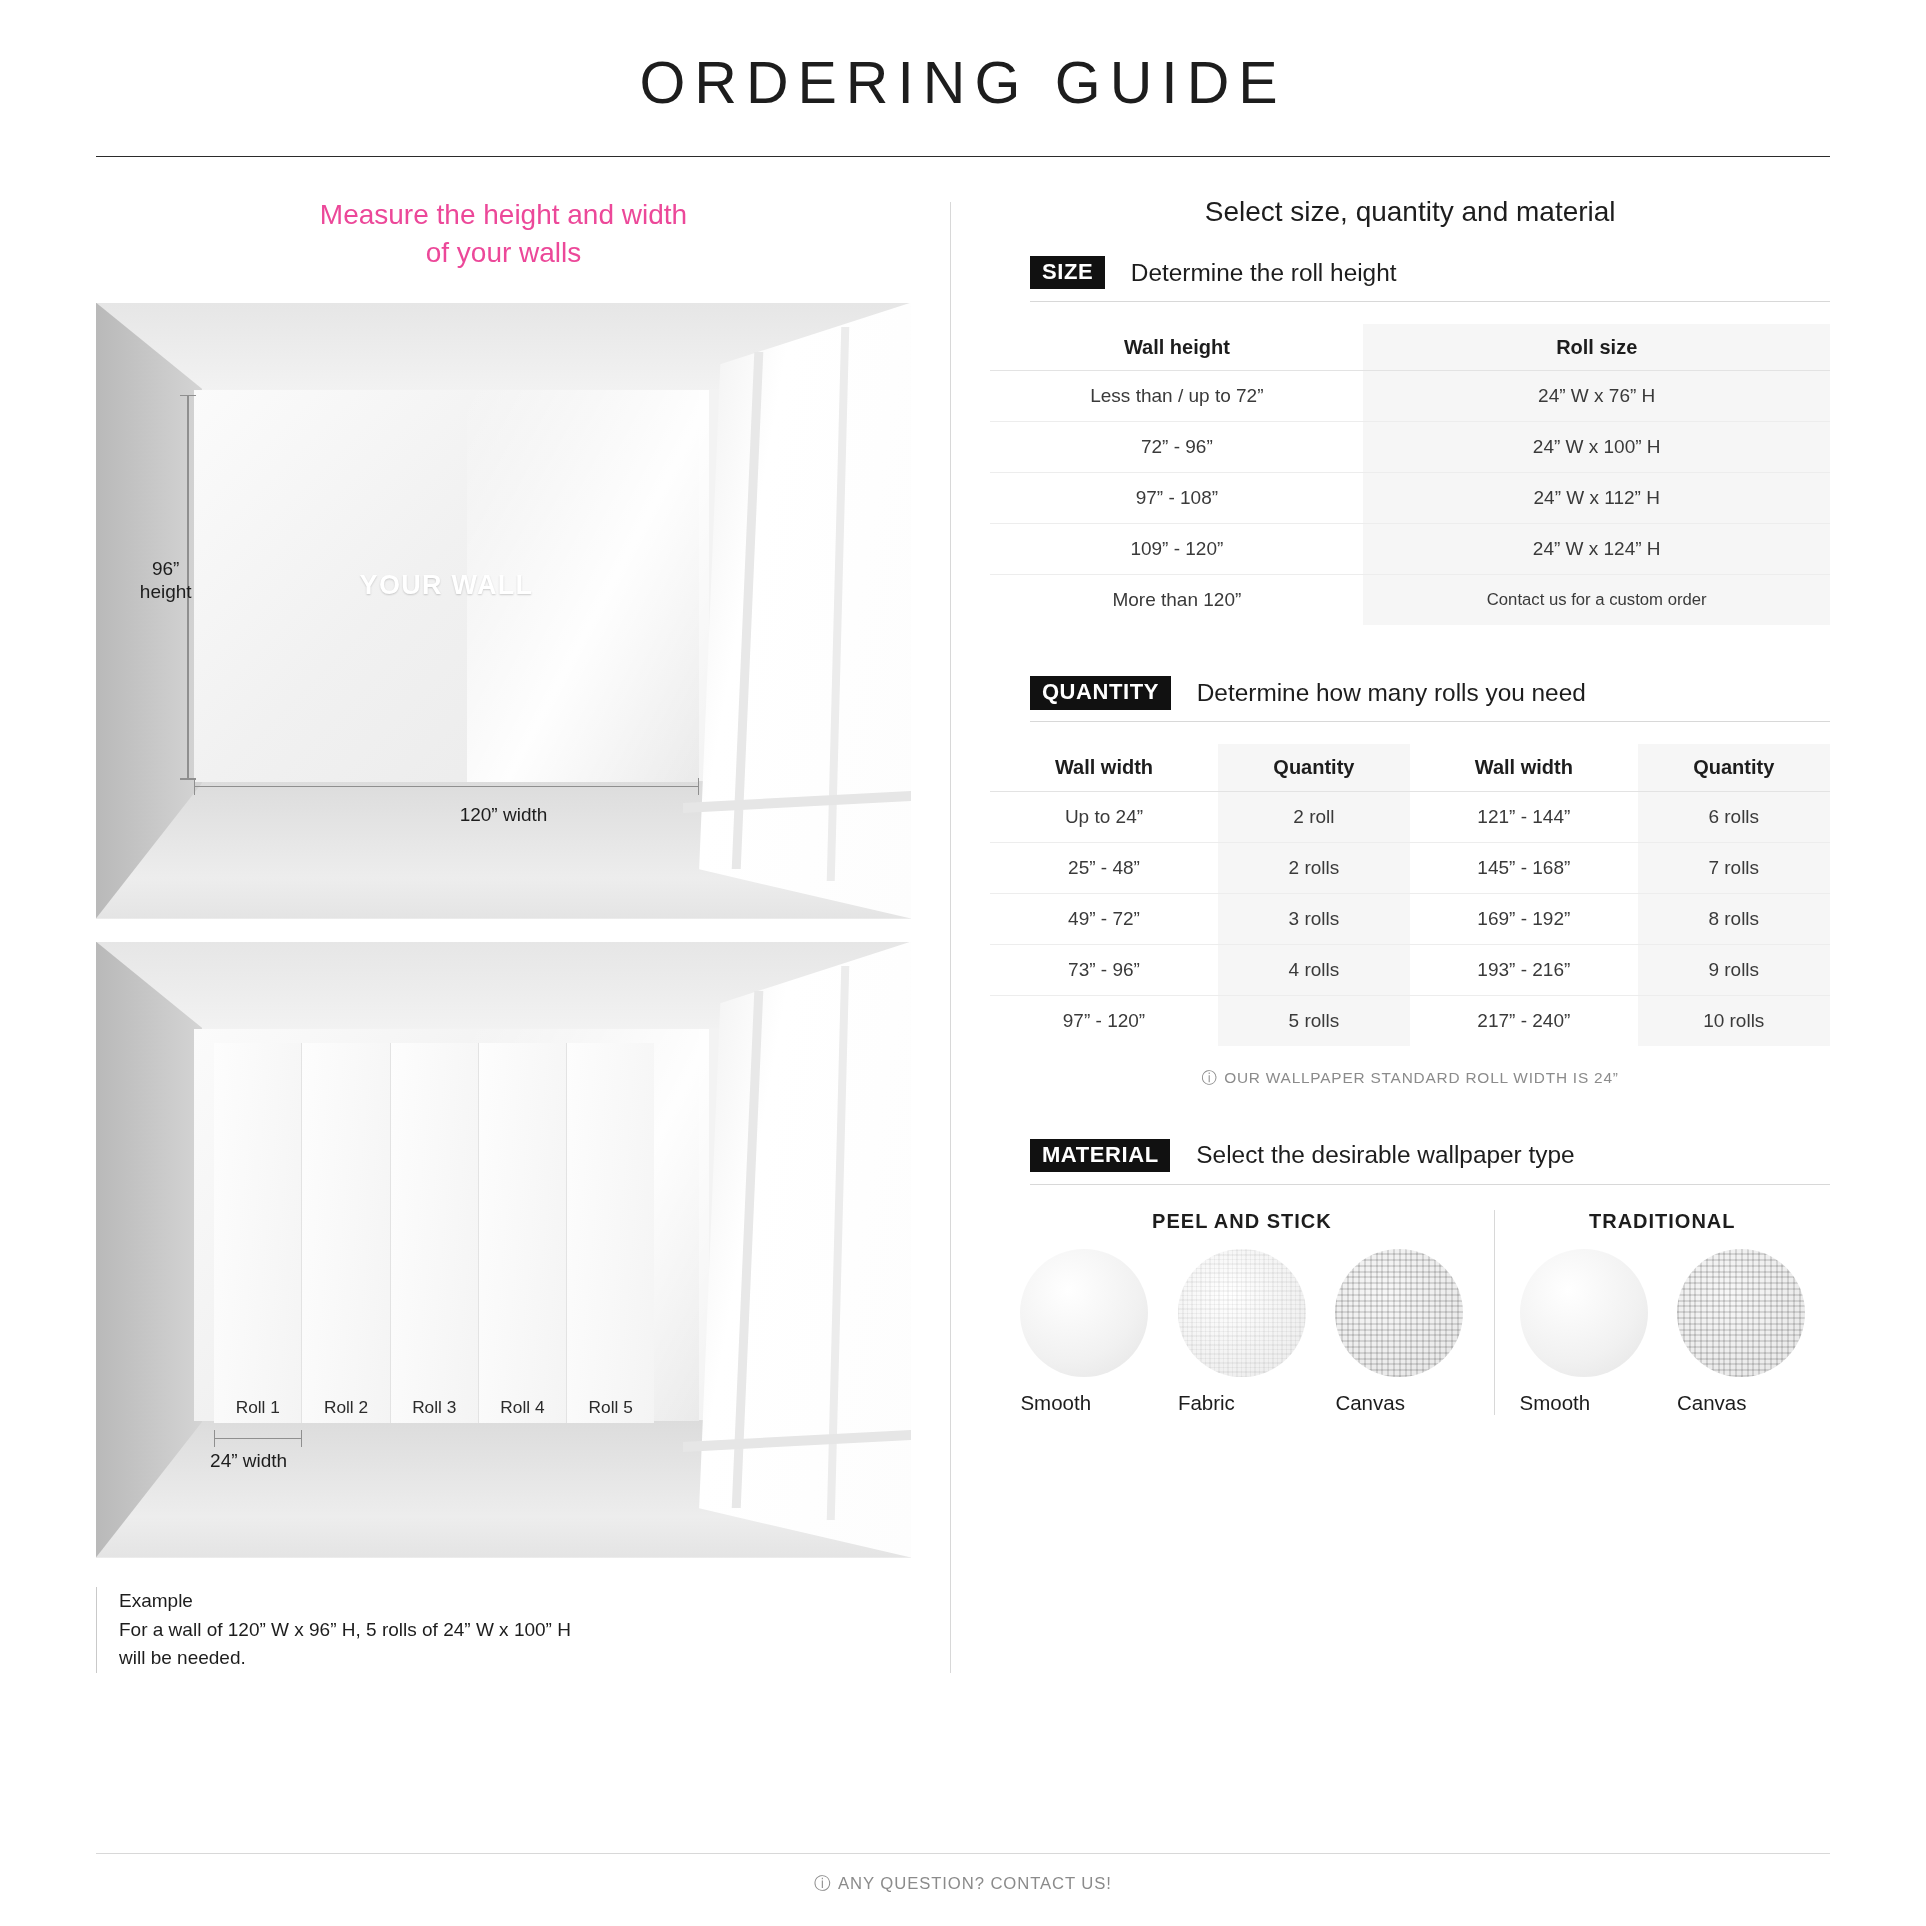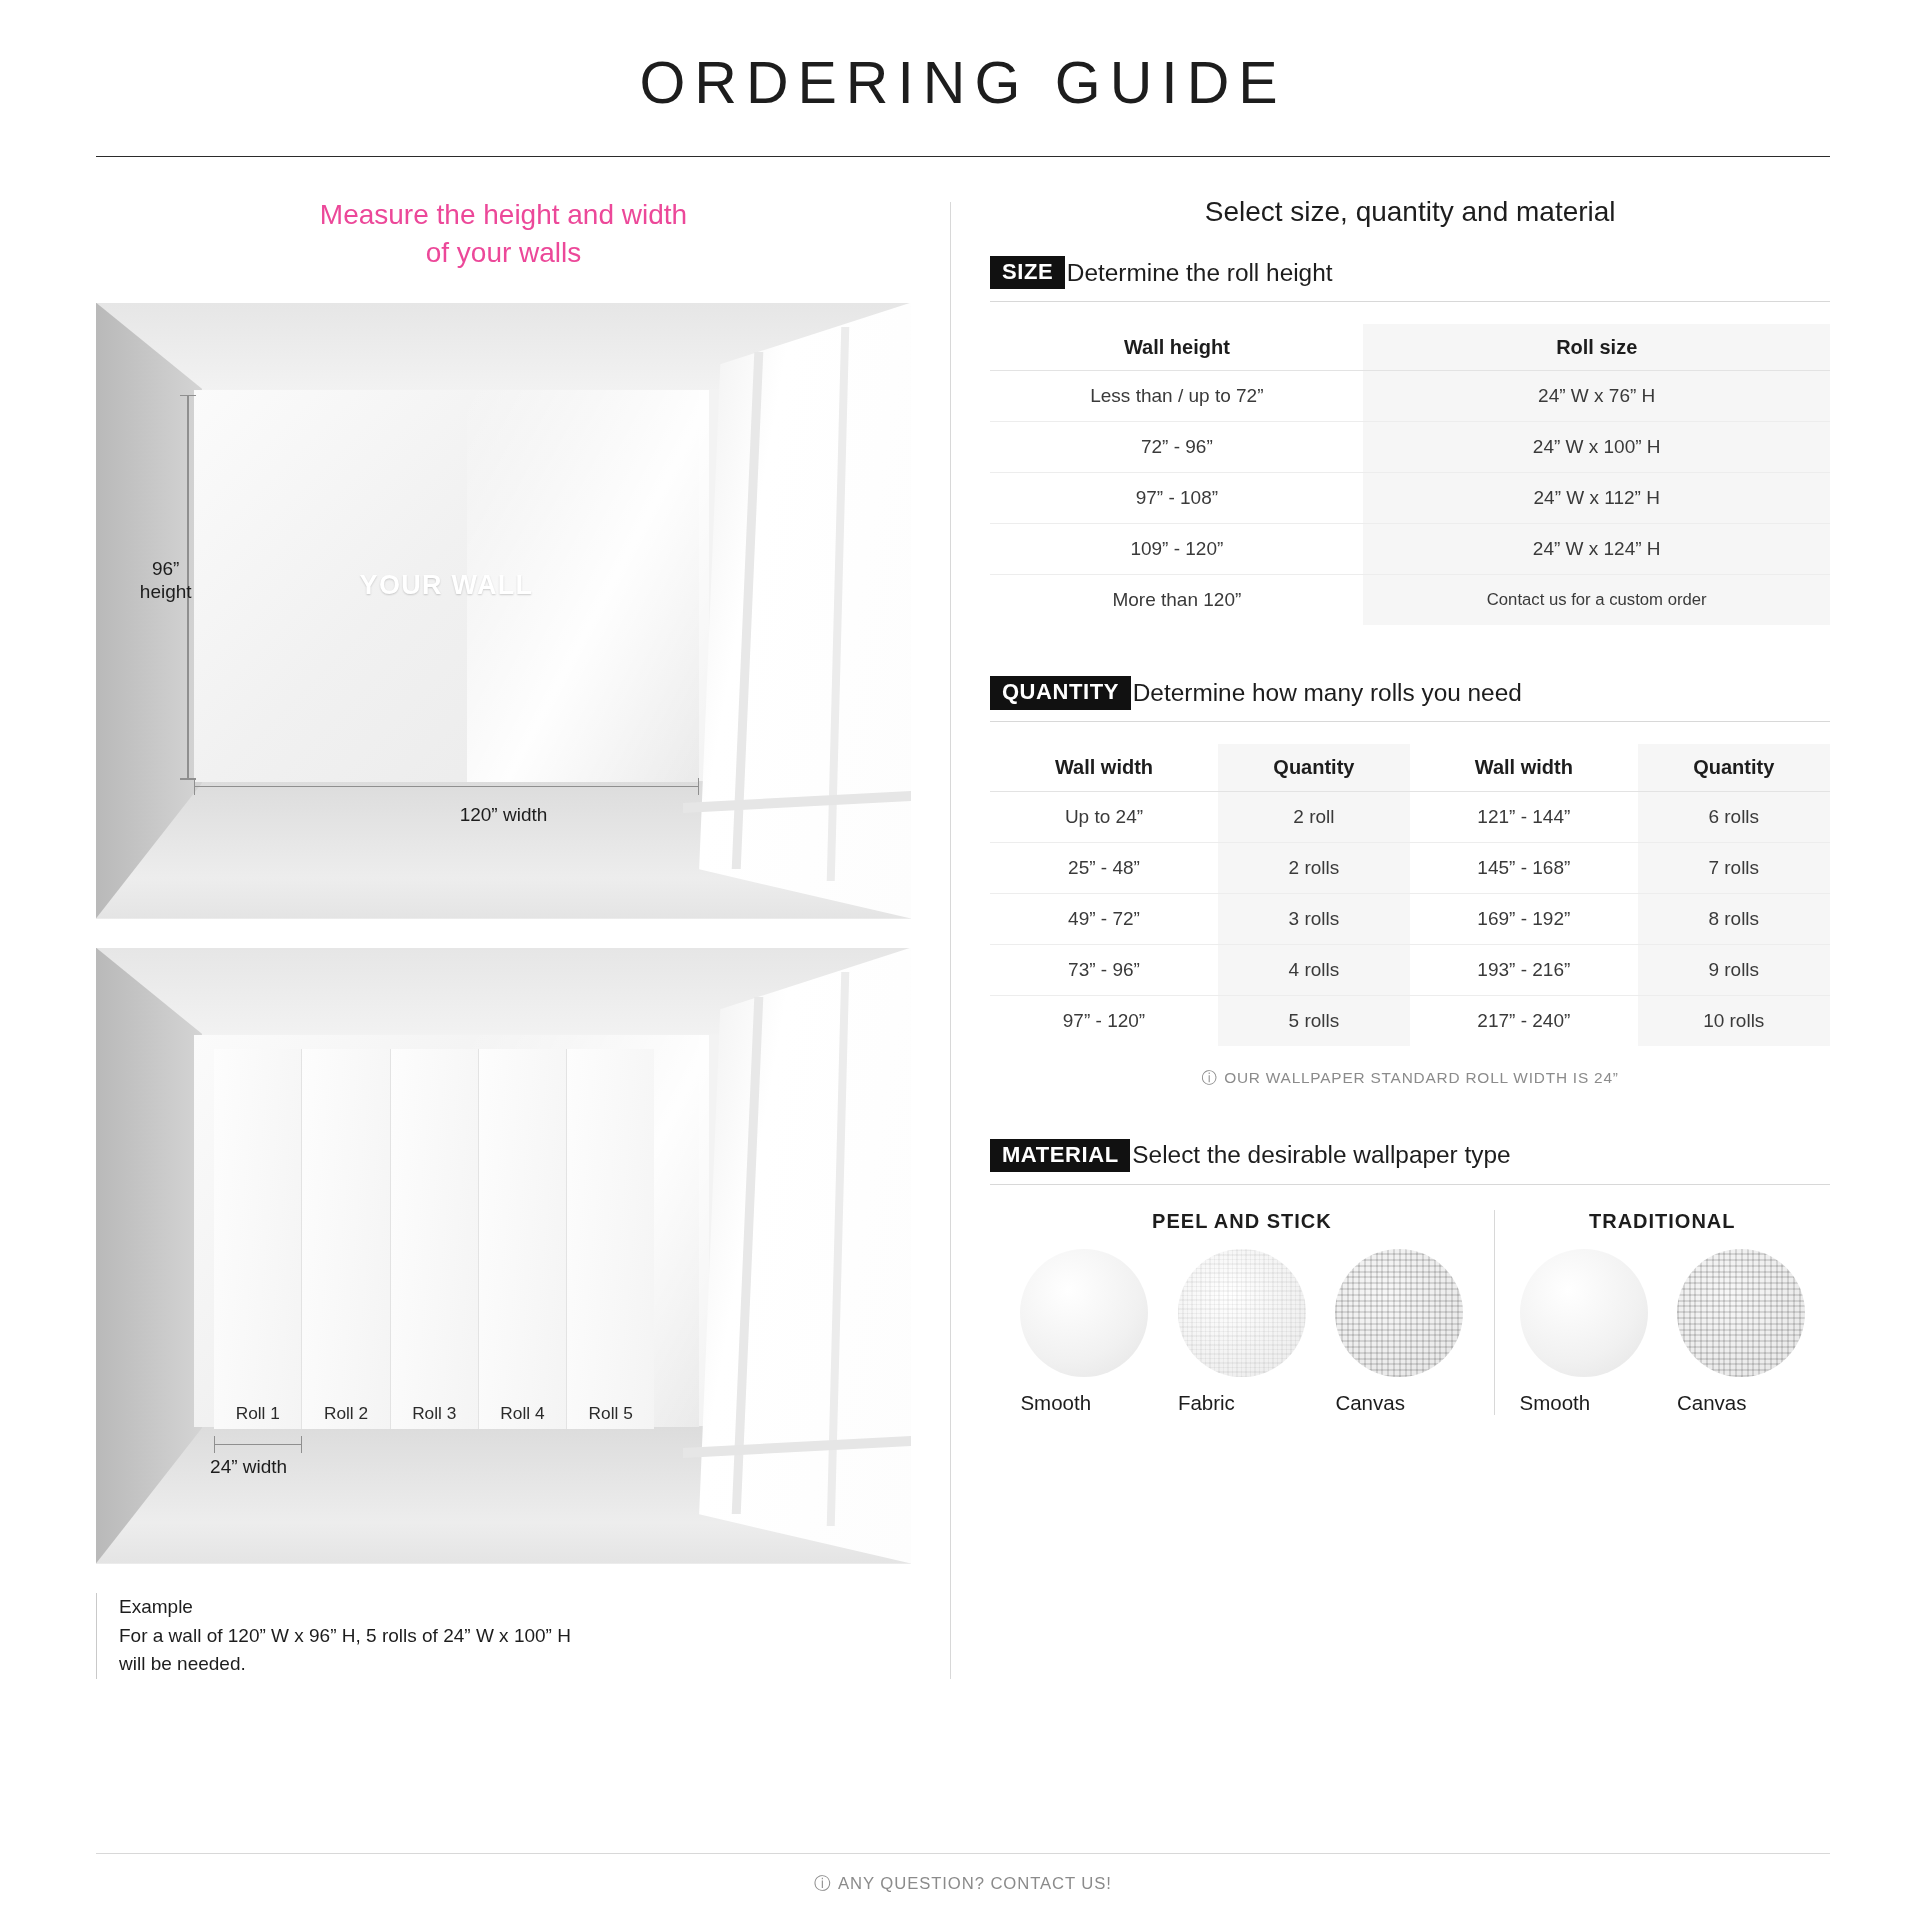--- a/index.html
+++ b/index.html
@@ -64,21 +64,21 @@
   }
 
   
   .room {
     position: relative;
     width: 815px;
     height: 616px;
     overflow: hidden;
     background: #f3f3f3;
   }
-  .room + .room { margin-top: 29px; padding-left: 44px; }
+  .room + .room { margin-top: 23px; padding-left: 44px; }
 
   
   .room .ceiling {
     position: absolute; left: 0; top: 0; width: 100%; height: 87px;
     background: linear-gradient(180deg,#e6e6e6 0%, #f2f2f2 100%);
     clip-path: polygon(0 0, 100% 0, 86% 100%, 12% 100%);
   }
   .room .floor {
     position: absolute; left: 0; bottom: 0; width: 100%; height: 138px;
     background: linear-gradient(180deg,#dcdcdc 0%, #ededed 70%, #e4e4e4 100%);
@@ -185,23 +185,24 @@
     padding-left: 22px;
     border-left: 1.3px solid #c9c9c9;
     font-size: 19px;
     line-height: 1.5;
     color: #1d1d1d;
   }
 
   
   .sec { margin-bottom: 6.4px; }
   .sec-head {
-    display: flex; align-items: center; gap: 2px;
+    display: flex; align-items: center; gap: 26px;
     border-bottom: 1.3px solid #d8d8d8;
     padding-bottom: 11.6px;
+    margin-left: 40px;
   }
   .tag {
     background: #111111; color: #ffffff;
     font-size: 22px; font-weight: 700; letter-spacing: 0.6px;
     padding: 5.1px 11.6px 6.4px 11.6px;
     line-height: 1;
   }
   .sec-sub { font-size: 24.4px; color: #1d1d1d; }
 
   table.tbl {

